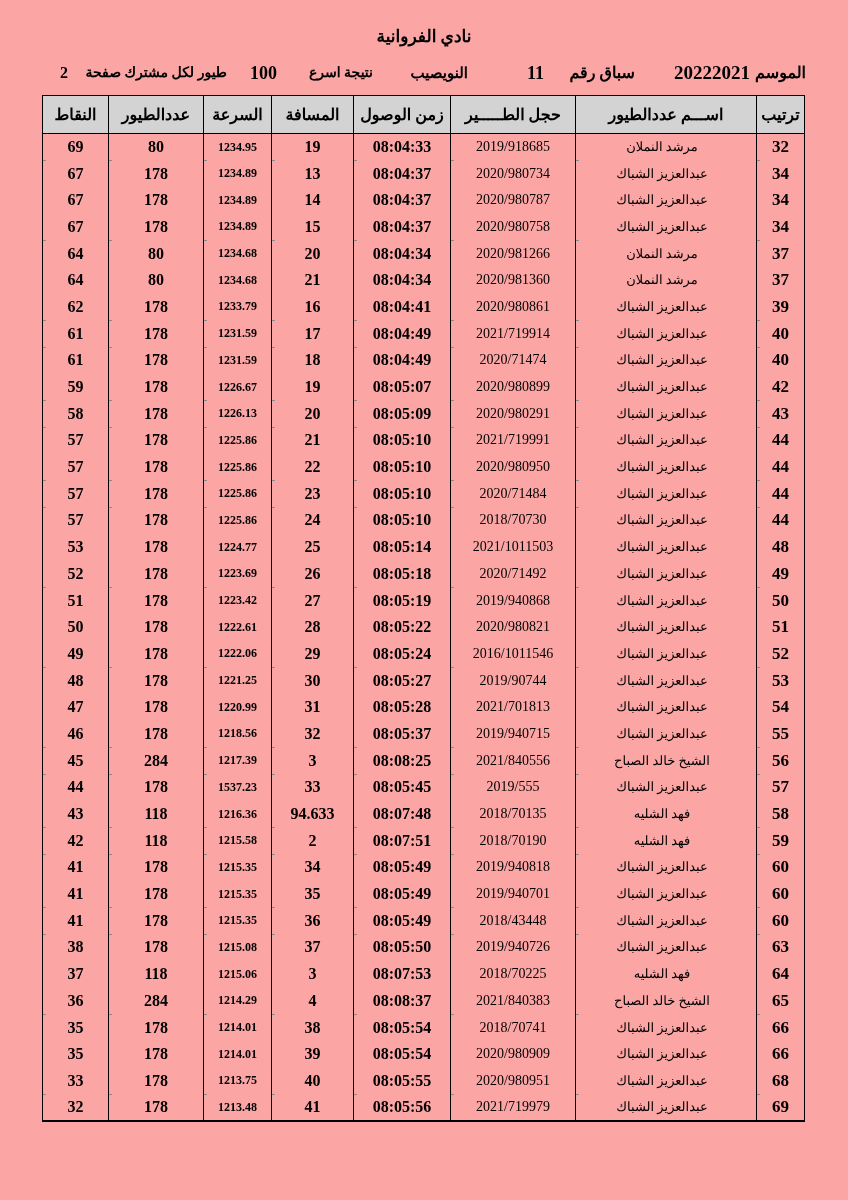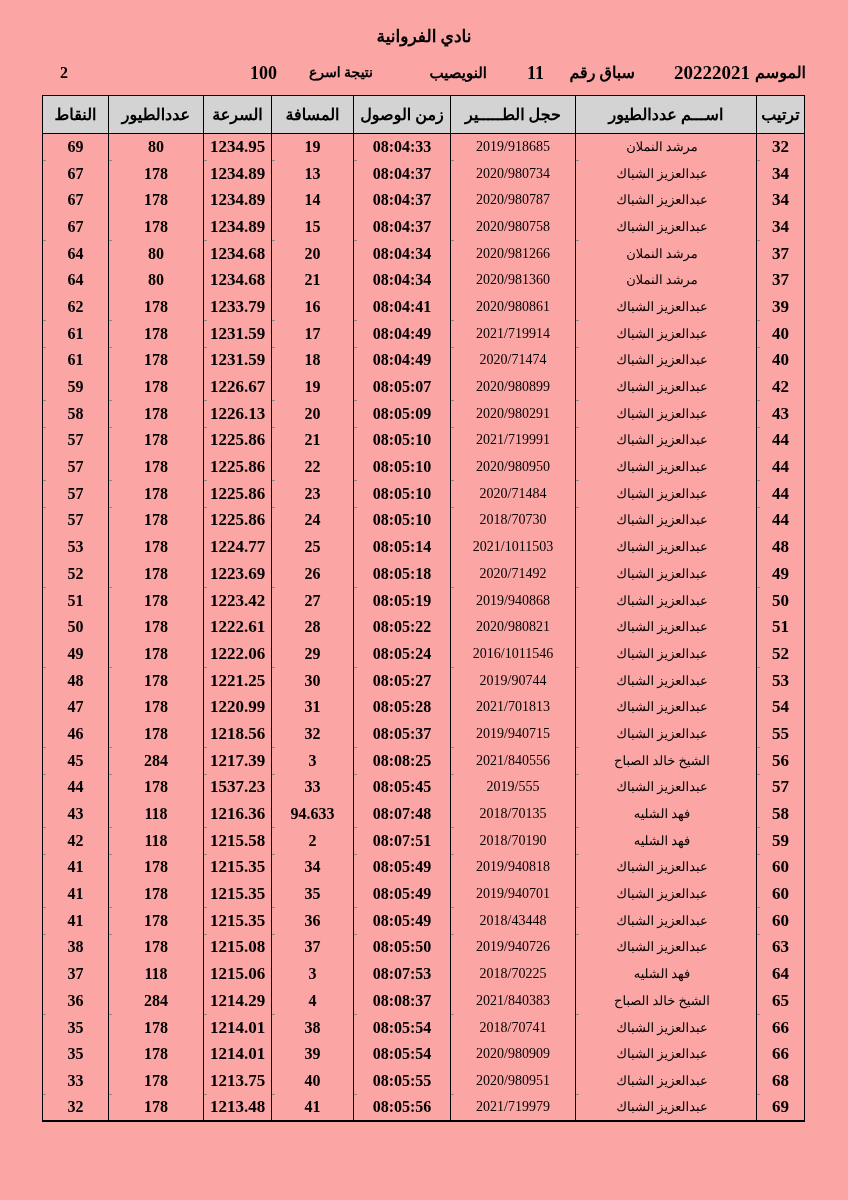--- a/index.html
+++ b/index.html
@@ -37,21 +37,21 @@
     position: absolute;
     top: 0;
     line-height: 28px;
     font-weight: bold;
     white-space: nowrap;
   }
   .mi-season-label   { right: 42px;  font-size: 16px; }
   .mi-season-value   { right: 98px; font-size: 19px; }
   .mi-race-label     { right: 213px; font-size: 16px; }
   .mi-race-number    { right: 304px; font-size: 18px; }
-  .mi-location       { right: 361px; font-size: 15px; }
+  .mi-location       { right: 380px; font-size: 15px; }
   .mi-result-label   { right: 475px; font-size: 14px; }
   .mi-fastest-count  { right: 571px; font-size: 18px; }
   .mi-per-member     { right: 621px; font-size: 14px; }
   .mi-page-number    { right: 780px; font-size: 16px; }
 
   
   .results-table {
     position: absolute;
     top: 95px;
     right: 43px;
@@ -95,39 +95,40 @@
     width: 6px;
     height: 1px;
     background: #8a8a8a;
   }
 
   .col-rank     { font-size: 17px; font-weight: bold; }
   .col-name     { font-size: 13px; font-weight: normal; text-align: left; padding-right: 10px !important; }
   .col-ring     { font-size: 14px; font-weight: normal; direction: ltr; }
   .col-time     { font-size: 16px; font-weight: bold; direction: ltr; }
   .col-distance { font-size: 16px; font-weight: bold; }
-  .col-speed    { font-size: 17px; font-weight: bold; direction: ltr; margin-top: 40px; }
+  .col-speed    { font-size: 12px; font-weight: bold; direction: ltr; margin-top: 40px; }
   .col-birds    { font-size: 16px; font-weight: bold; }
   .col-points   { font-size: 16px; font-weight: bold; }
 </style>
 </head>
 <body>
 
 <div class="page">
 
   <div class="club-title">نادي الفروانية</div>
 
   <div class="meta-line">
     <span class="meta-item mi-season-label">الموسم</span>
     <span class="meta-item mi-season-value">20222021</span>
     <span class="meta-item mi-race-label">سباق رقم</span>
     <span class="meta-item mi-race-number">11</span>
     <span class="meta-item mi-location">النويصيب</span>
     <span class="meta-item mi-result-label">نتيجة اسرع</span>
     <span class="meta-item mi-fastest-count">100</span>
+    <span class="meta-item mi-per-member">طيور لكل مشترك صفحة</span>
     <span class="meta-item mi-page-number">2</span>
   </div>
 
   <table class="results-table">
     <colgroup>
       <col style="width:48px">
       <col style="width:181px">
       <col style="width:125px">
       <col style="width:97px">
       <col style="width:82px">

